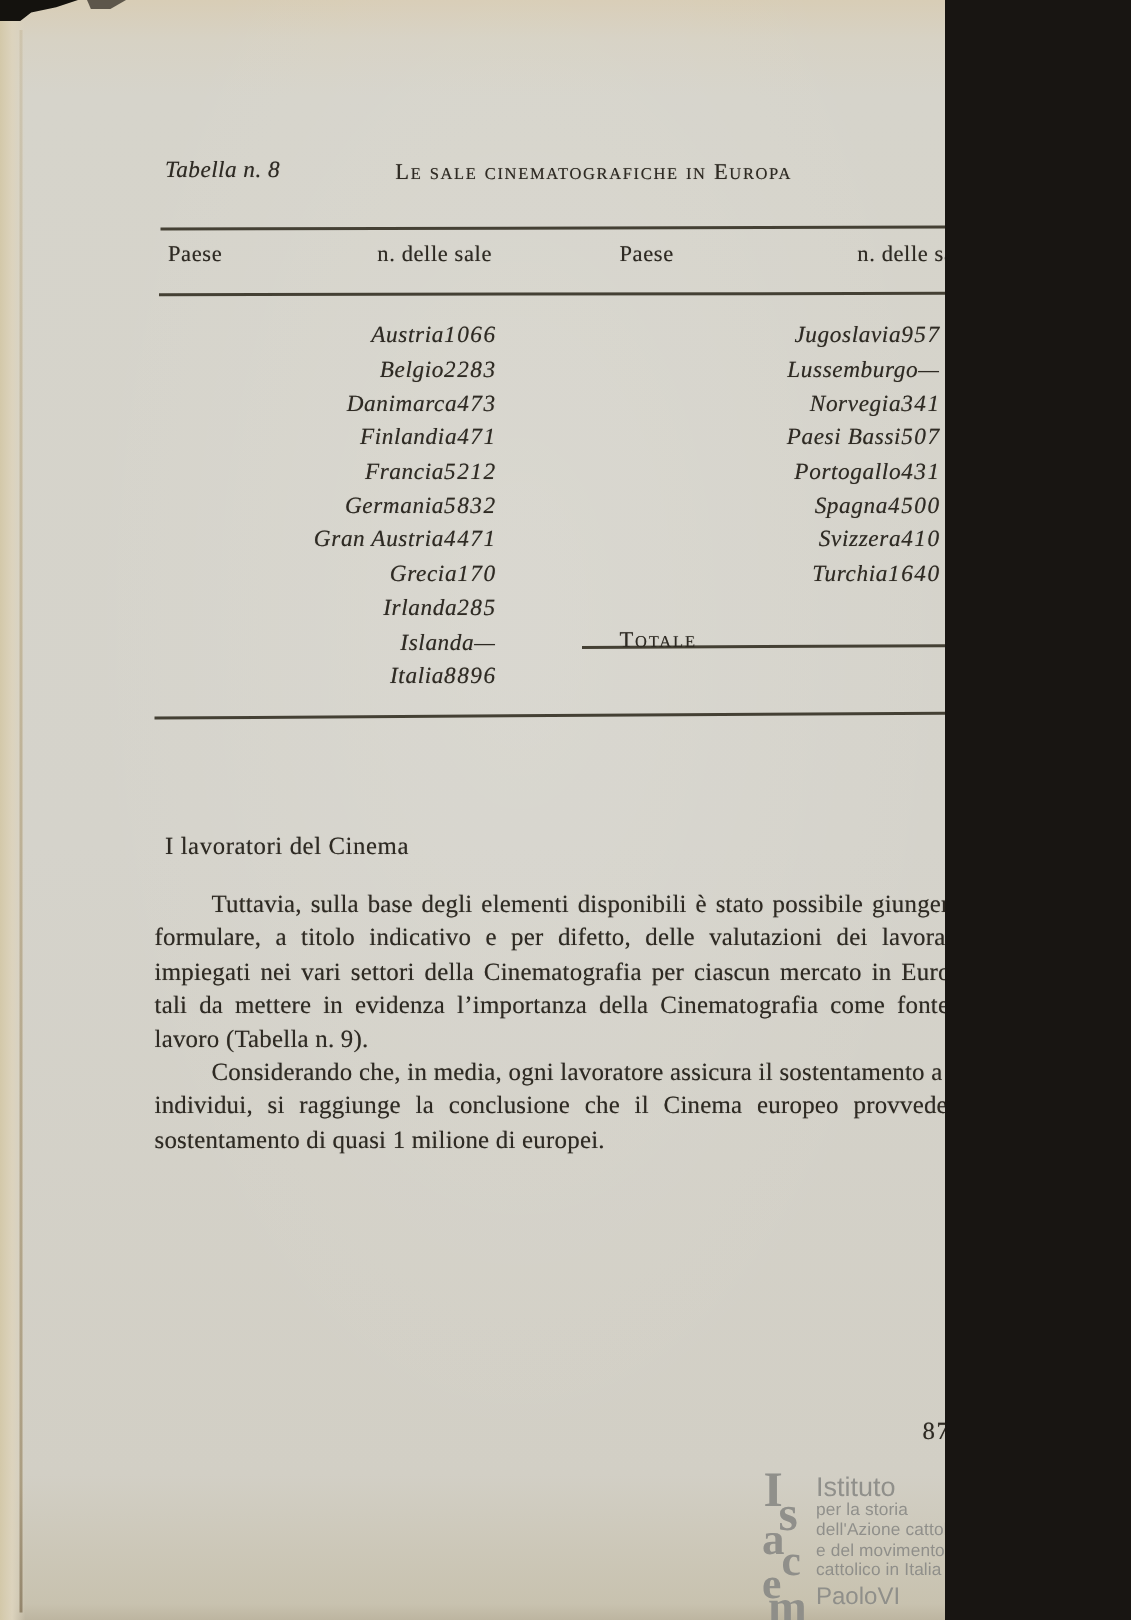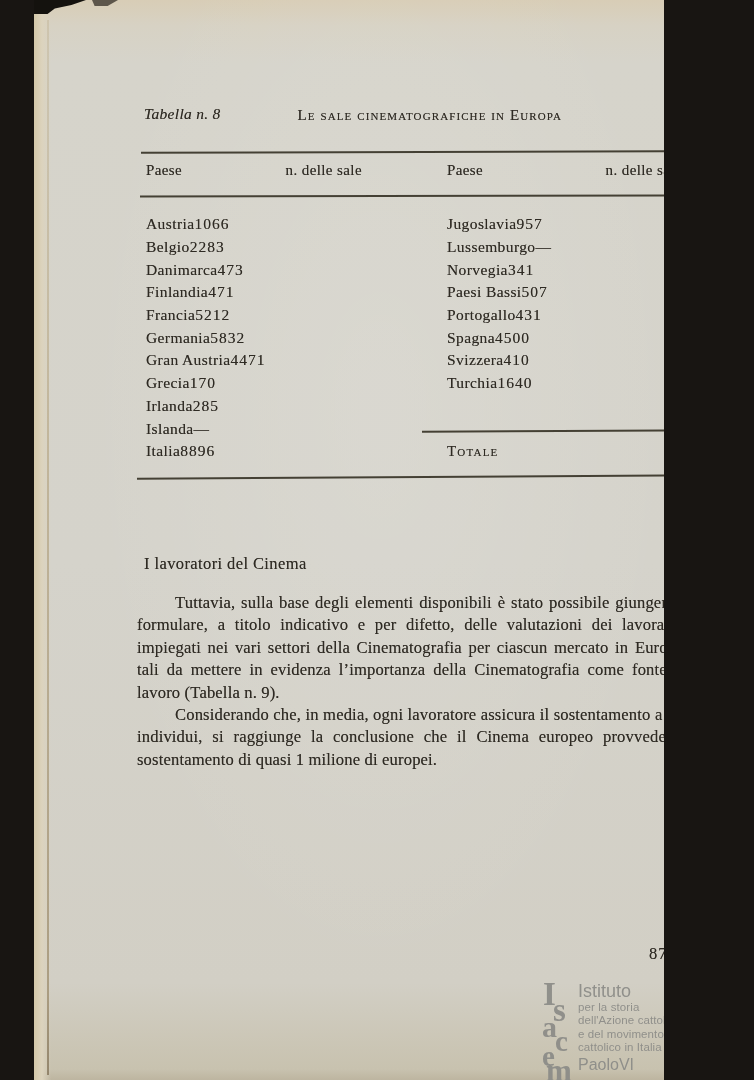--- a/index.html
+++ b/index.html
@@ -5,21 +5,20 @@
   html,body{margin:0;padding:0;}
   body{
     width:754px;height:1080px;overflow:hidden;background:#181512;
     font-family:"Liberation Serif", serif;
   }
   .page{
     position:relative;width:630px;height:1080px;overflow:hidden;color:#2e2a23;
     background:
       radial-gradient(ellipse at 55% 38%, rgba(255,255,255,0.10), rgba(0,0,0,0) 62%),
       linear-gradient(180deg,#d8cdb6 0px,#d7d2c4 26px,#d6d4cb 64px,#d5d3cb 52%,#d2cfc5 91%,#c8c2af 99%,#bdb5a0 100%);
-    margin-left: 34px;
   }
   
   .edge-left{
     position:absolute;left:0;top:0;width:17px;height:1080px;
     background:linear-gradient(90deg,#d3c8a9 0px,#dcd3bd 8px,rgba(220,211,189,0) 17px);
   }
   .edge-crease{
     position:absolute;left:13px;top:20px;width:2px;height:1055px;
     background:linear-gradient(180deg,rgba(158,134,84,0.18),rgba(158,134,84,0.38) 40%,rgba(120,96,52,0.45) 92%,rgba(90,70,40,0.5));
   }
@@ -48,27 +47,27 @@
   .thead{position:absolute;left:107px;top:162px;width:543px;height:20px;font-size:15px;}
   .thead span{position:absolute;letter-spacing:.4px;}
   .th1{left:5px;}
   .th2{right:322px;}
   .th3{left:306px;}
   .th4{right:2px;}
 
   .tbody{position:absolute;top:213px;font-size:15.5px;}
   .tbody-left{left:107px;width:271px;}
   .tbody-right{left:378px;width:272px;}
-  .trow{height:22.7px;display:flex;justify-content:flex-start;align-items:center;}
+  .trow{height:22.7px;display:flex;justify-content:flex-end;align-items:center;font-style:italic;}
   .tbody-left .trow{padding-left:5px;padding-right:47px;}
   .tbody-right .trow{padding-left:35px;padding-right:23px;}
   .cell-name{letter-spacing:.4px;white-space:nowrap;}
   .cell-val{letter-spacing:1px;}
   .totale-row{
-    position:absolute;left:378px;top:440px;width:272px;height:22.7px;
+    position:absolute;left:378px;top:416px;width:272px;height:22.7px;
     display:flex;justify-content:space-between;align-items:center;
     padding-left:35px;padding-right:23px;box-sizing:content-box;font-size:15.5px;
   }
   .totale-label{font-variant-caps:small-caps;letter-spacing:1.2px;font-size:15px;}
   .totale-val{letter-spacing:1px;}
 
   .section-heading{
     position:absolute;left:110px;top:554px;font-size:16.5px;font-weight:400;letter-spacing:.4px;
   }
   .body-copy{

